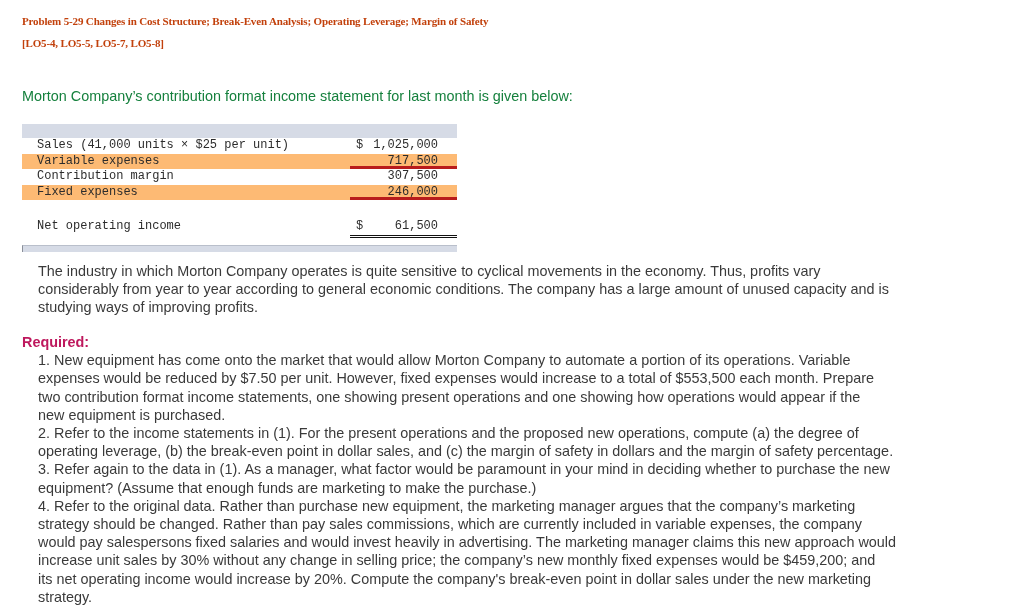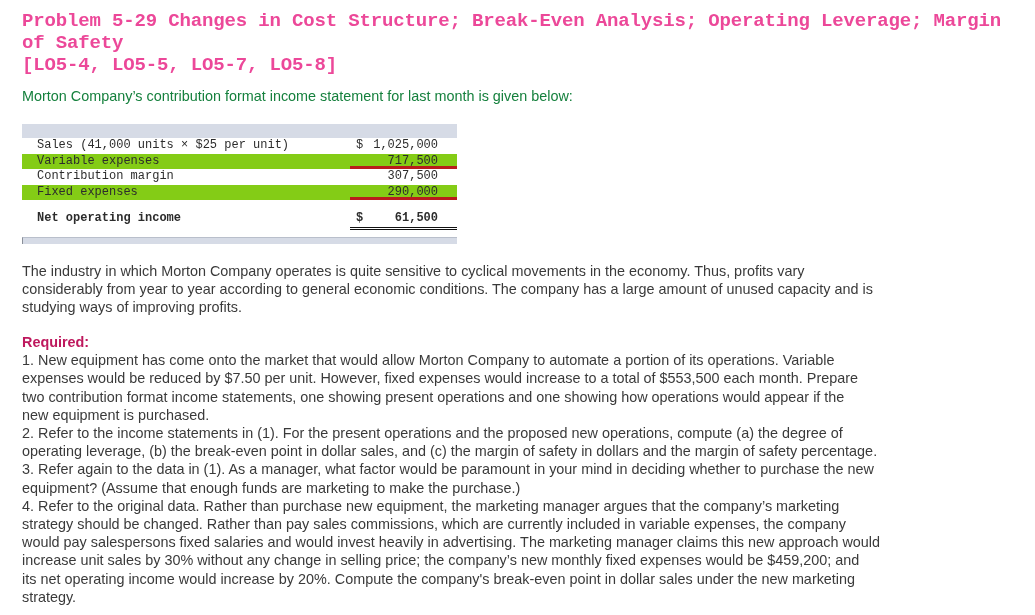--- a/index.html
+++ b/index.html
@@ -13,25 +13,25 @@
       overflow: hidden;
       position: relative;
       font-family: "Liberation Sans", "DejaVu Sans", sans-serif;
       color: #333333;
     }
     .title {
       position: absolute;
       left: 22px;
       top: 10px;
       width: 1000px;
-      font-family: Liberation Mono, monospace;
+      font-family: Liberation Serif, serif;
       font-weight: bold;
-      font-size: 19px;
+      font-size: 11px;
       line-height: 22px;
-      color: #ec4899;
+      color: #c2410c;
       letter-spacing: -0.15px;
       margin: 0;
     }
     .intro {
       position: absolute;
       left: 22px;
       top: 87px;
       font-size: 14.4px;
       line-height: 18px;
       color: #15803d;
@@ -50,21 +50,21 @@
       background: #d6dbe6;
     }
     .stmt-row {
       position: relative;
       height: 15.5px;
       font-family: "Liberation Mono", "DejaVu Sans Mono", monospace;
       font-size: 12px;
       line-height: 15.5px;
       color: #2c2c2c;
     }
-    .stmt-row.alt { background: #84cc16; }
+    .stmt-row.alt { background: #fdba74; }
     .stmt-row .lbl {
       position: absolute;
       left: 15px;
       top: 0;
       white-space: pre;
     }
     .stmt-row .amt-cell {
       position: absolute;
       left: 328px;
       width: 107px;
@@ -77,42 +77,42 @@
       left: 6px;
       top: 0;
     }
     .stmt-row .amt {
       position: absolute;
       right: 19px;
       top: 0;
       white-space: pre;
     }
     .stmt-row .amt-cell.single { border-bottom: 3px solid #b91c1c; }
-    .stmt-row.total { height: 20px; line-height: 20px; margin-top: 8px; font-weight: bold; }
+    .stmt-row.total { height: 20px; line-height: 20px; margin-top: 16px; }
     .stmt-row.total .amt-cell {
       border-bottom: 3px double #111;
       height: 22px;
     }
     .stmt-gap { height: 9px; }
     .stmt-footer {
       height: 6px;
       background: #d6dbe6;
       border-left: 1px solid #8a8f99;
       border-top: 1px solid #b9bfcb;
     }
     .para {
       position: absolute;
       left: 22px;
       width: 1000px;
       font-size: 14.4px;
       line-height: 18.2px;
       color: #3a3a3a;
       margin: 0;
     }
-    .para .ln { display: block; white-space: nowrap; }
+    .para .ln { display: block; white-space: nowrap; margin-left: 16px; }
     .required-label {
       font-weight: bold;
       color: #be185d;
       display: block;
     }
   </style>
 </head>
 <body>
 
 <h1 class="title">
@@ -146,21 +146,21 @@
     <span class="amt-cell">
       <span class="cur"></span>
       <span class="amt">307,500</span>
     </span>
   </div>
 
   <div class="stmt-row alt">
     <span class="lbl">Fixed expenses</span>
     <span class="amt-cell single">
       <span class="cur"></span>
-      <span class="amt">290,000</span>
+      <span class="amt">246,000</span>
     </span>
   </div>
 
   <div class="stmt-row total">
     <span class="lbl">Net operating income</span>
     <span class="amt-cell">
       <span class="cur">$</span>
       <span class="amt">61,500</span>
     </span>
   </div>

